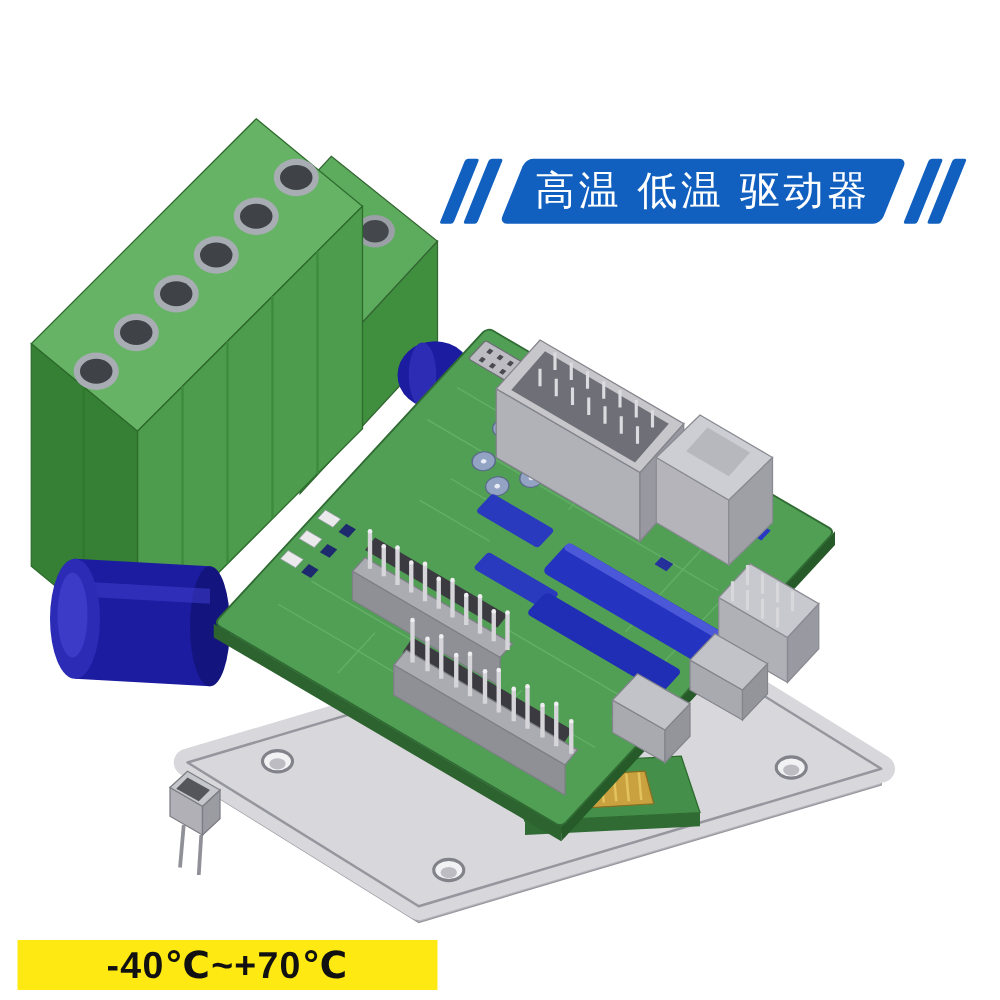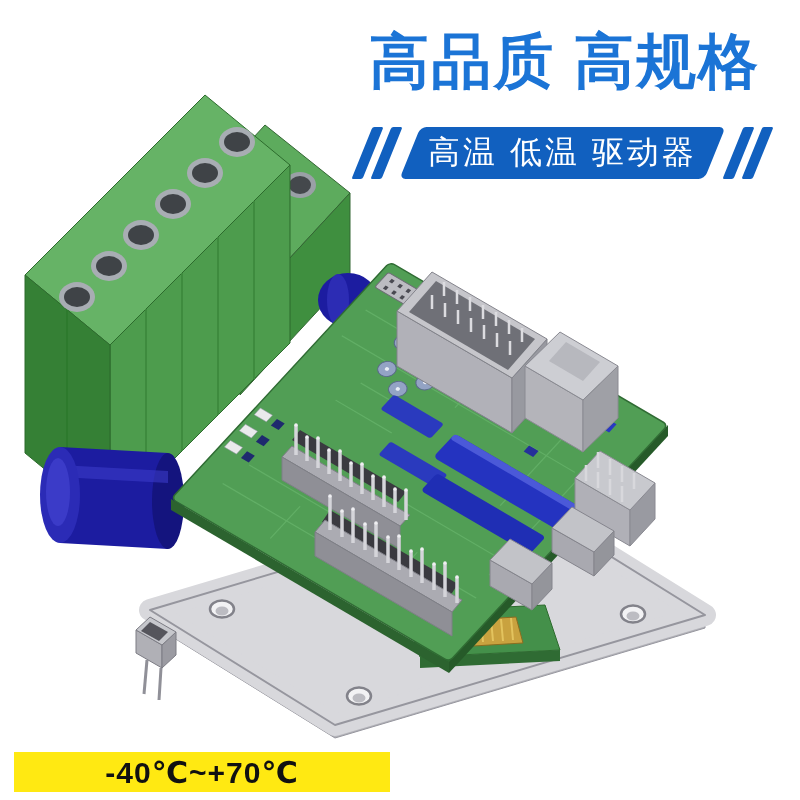--- a/index.html
+++ b/index.html
@@ -25,21 +25,21 @@
   .banner-pill {
     background:#1160bf; transform:skewX(-22deg); border-radius:6px;
     margin:0 18px 0 10px; padding:0 18px;
     display:flex; align-items:center;
   }
   .banner-text {
     transform:skewX(22deg); color:#ffffff; font-size:32px;
     letter-spacing:3px; font-weight:500; white-space:nowrap;
   }
   .temp-badge {
-    position:absolute; left:14px; top:752px; width:376px; height:40px;
+    position:absolute; left:14px; top:752px; width:336px; height:40px;
     background:#ffe912; color:#111111; font-size:30px; font-weight:700;
     display:flex; align-items:center; justify-content:center;
     letter-spacing:1px;
   }
 </style>
 </head>
 <body>
 
 <div class="screen">
 
@@ -309,21 +309,20 @@
     <g>
       <line x1="147" y1="660" x2="144" y2="694" stroke="#909098" stroke-width="3"></line>
       <line x1="161" y1="668" x2="159" y2="700" stroke="#909098" stroke-width="3"></line>
       <polygon points="136,630 162,645 162,668 136,653" fill="#b0b0b6" stroke="#7c7c84" stroke-width="1"></polygon>
       <polygon points="162,645 176,632 176,655 162,668" fill="#9b9ba2" stroke="#7c7c84" stroke-width="1"></polygon>
       <polygon points="150,617 176,632 162,645 136,630" fill="#c6c7cc" stroke="#7c7c84" stroke-width="1"></polygon>
       <polygon points="150,622 168,632 159,641 141,631" fill="#55555c"></polygon>
     </g>
   </svg>
 
-  <div class="title">高品质 高规格</div>
 
   <div class="banner-row">
     <span class="slash"></span>
     <span class="slash"></span>
     <div class="banner-pill">
       <span class="banner-text">高温 低温 驱动器</span>
     </div>
     <span class="slash"></span>
     <span class="slash last"></span>
   </div>

